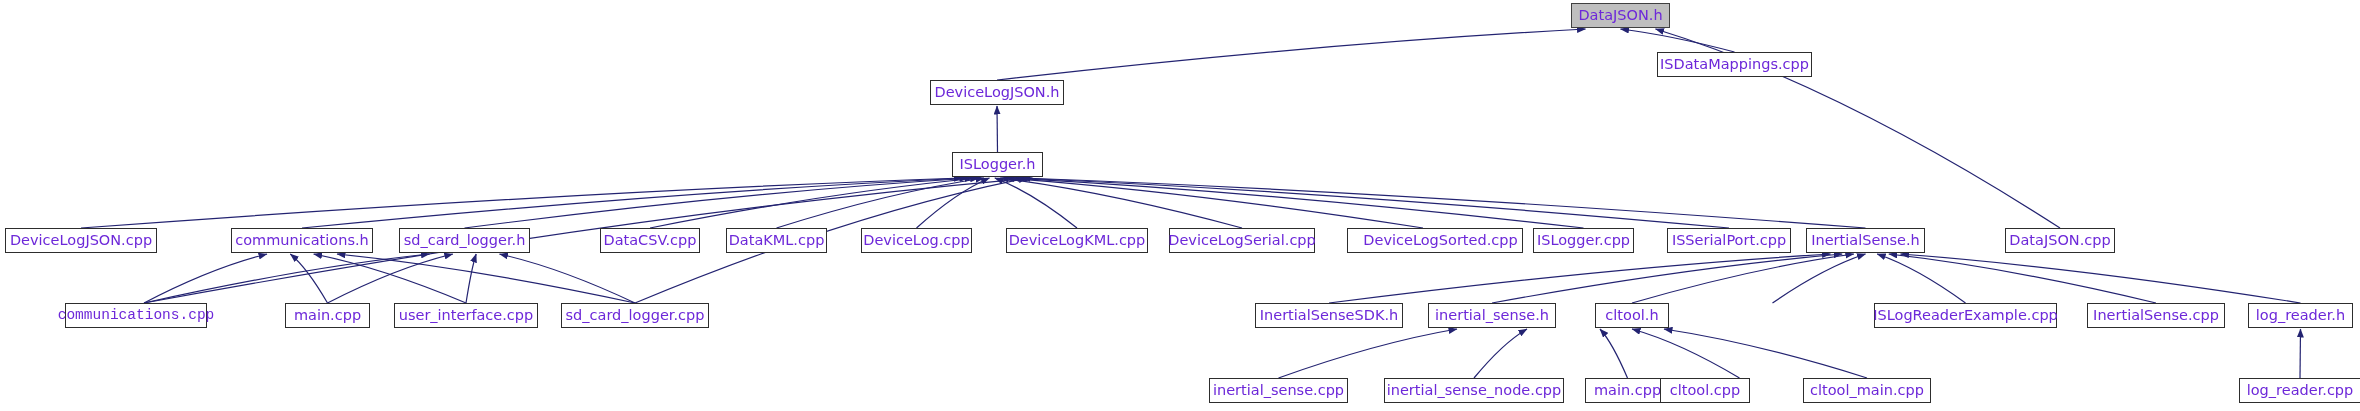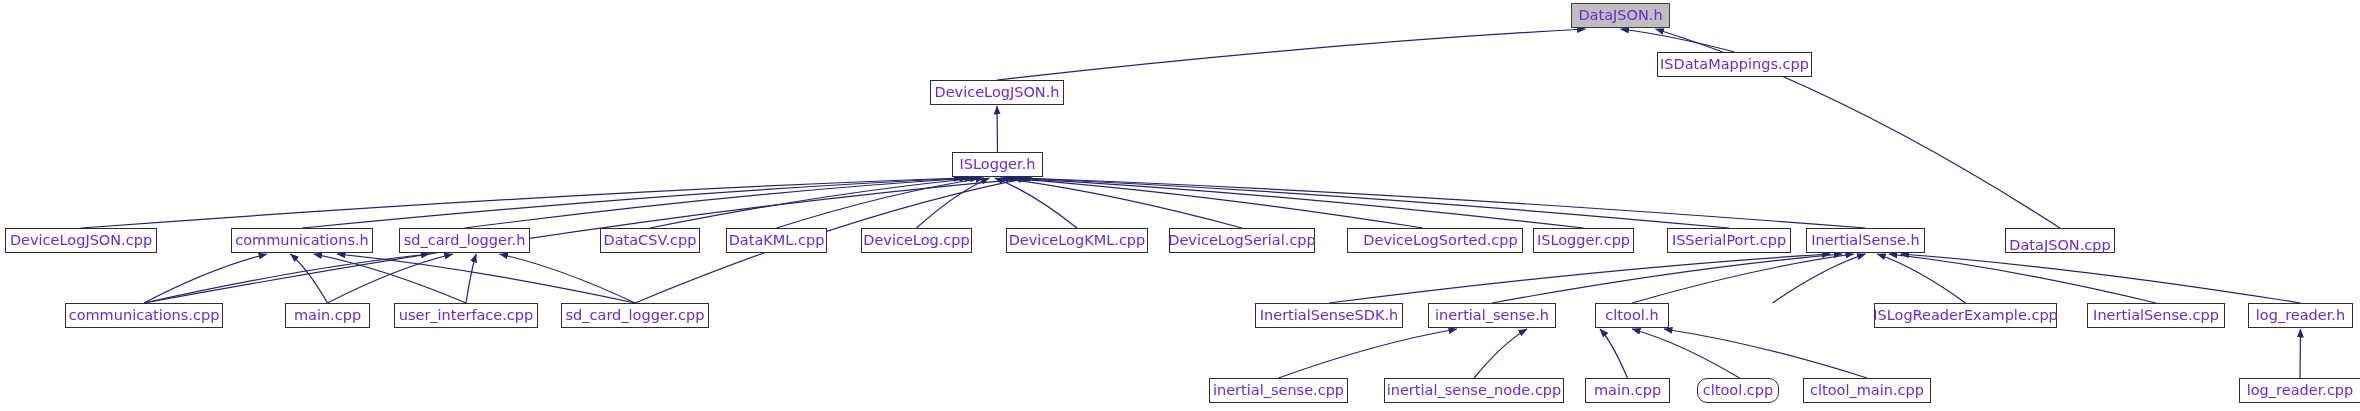--- a/index.html
+++ b/index.html
@@ -103,24 +103,24 @@
     </div>
     <div class="node" style="left: 1533px; top: 228px; width: 101px; height: 25px;">
       <span>ISLogger.cpp</span>
     </div>
     <div class="node" style="left: 1667px; top: 228px; width: 124px; height: 25px;">
       <span>ISSerialPort.cpp</span>
     </div>
     <div class="node" style="left: 1806px; top: 228px; width: 119px; height: 25px;">
       <span>InertialSense.h</span>
     </div>
-    <div class="node" style="left: 2005px; top: 228px; width: 110px; height: 25px; align-items: flex-end;">
+    <div class="node" style="left: 2005px; top: 228px; width: 110px; height: 25px;">
       <span>DataJSON.cpp</span>
     </div>
-    <div class="node" style="left: 65px; top: 303px; width: 158px; height: 25px;">
+    <div class="node" style="left: 65px; top: 303px; width: 142px; height: 25px; font-family: Liberation Mono, monospace;">
       <span>communications.cpp</span>
     </div>
     <div class="node" style="left: 285px; top: 303px; width: 85px; height: 25px;">
       <span>main.cpp</span>
     </div>
     <div class="node" style="left: 394px; top: 303px; width: 144px; height: 25px;">
       <span>user_interface.cpp</span>
     </div>
     <div class="node" style="left: 561px; top: 303px; width: 148px; height: 25px;">
       <span>sd_card_logger.cpp</span>
@@ -145,21 +145,21 @@
     </div>
     <div class="node" style="left: 1209px; top: 378px; width: 139px; height: 25px;">
       <span>inertial_sense.cpp</span>
     </div>
     <div class="node" style="left: 1384px; top: 378px; width: 180px; height: 25px;">
       <span>inertial_sense_node.cpp</span>
     </div>
     <div class="node" style="left: 1585px; top: 378px; width: 85px; height: 25px;">
       <span>main.cpp</span>
     </div>
-    <div class="node" style="left: 1697px; top: 378px; width: 82px; height: 25px; border-radius: 10px;">
+    <div class="node" style="left: 1660px; top: 378px; width: 90px; height: 25px;">
       <span>cltool.cpp</span>
     </div>
     <div class="node" style="left: 1803px; top: 378px; width: 128px; height: 25px;">
       <span>cltool_main.cpp</span>
     </div>
     <div class="node" style="left: 2239px; top: 378px; width: 122px; height: 25px;">
       <span>log_reader.cpp</span>
     </div>
   </div>
 

